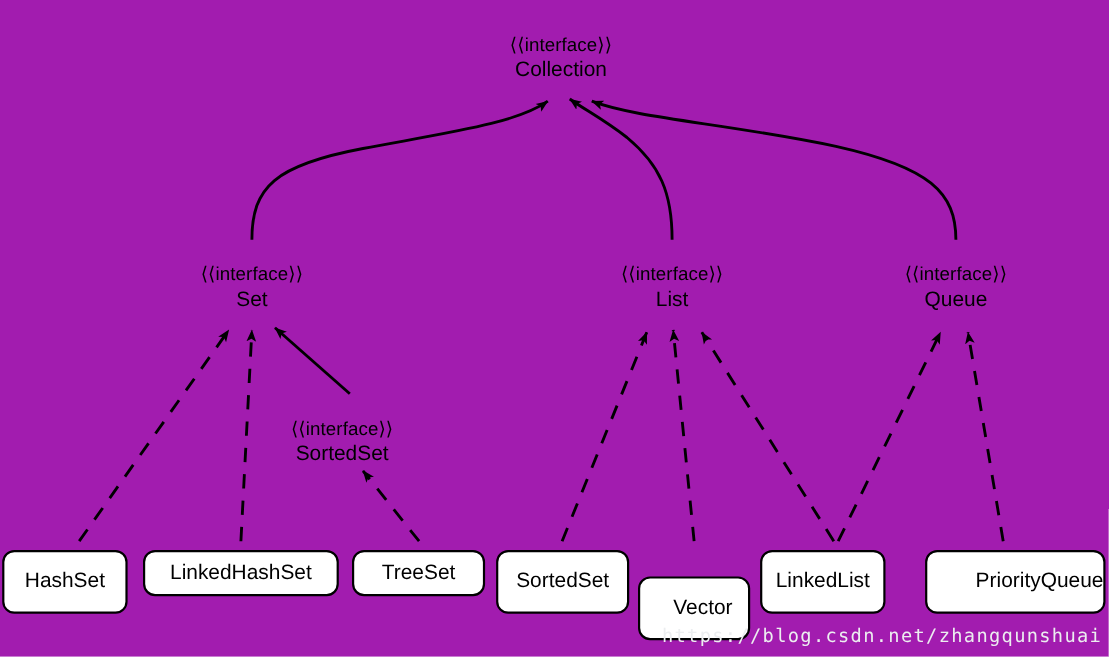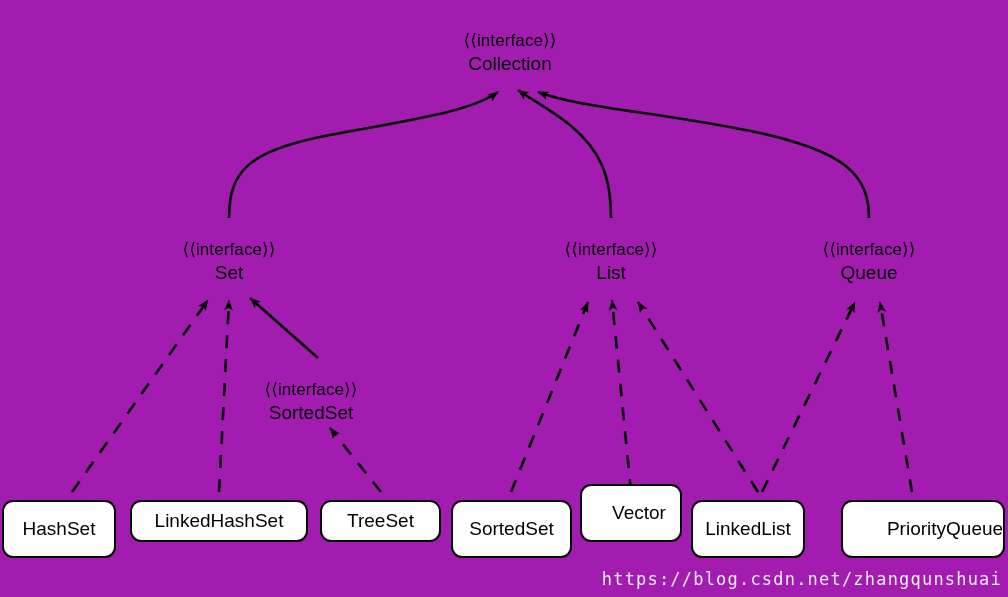--- a/index.html
+++ b/index.html
@@ -143,21 +143,21 @@
   </div>
   <div class="class-box" id="box-linkedhashset" style="left: 130px; top: 500px; width: 178px; height: 42px;">
     <span>LinkedHashSet</span>
   </div>
   <div class="class-box" id="box-treeset" style="left: 320px; top: 500px; width: 121px; height: 42px;">
     <span>TreeSet</span>
   </div>
   <div class="class-box" id="box-arraylist" style="left: 451px; top: 500px; width: 121px; height: 58px;">
     <span>SortedSet</span>
   </div>
-  <div class="class-box" id="box-vector" style="left: 580px; top: 484px; width: 102px; height: 58px; padding-left: 16px;">
+  <div class="class-box" id="box-vector" style="left: 580px; top: 524px; width: 102px; height: 58px; padding-left: 16px;">
     <span>Vector</span>
   </div>
   <div class="class-box" id="box-linkedlist" style="left: 691px; top: 500px; width: 114px; height: 58px;">
     <span>LinkedList</span>
   </div>
   <div class="class-box" id="box-priorityqueue" style="left: 841px; top: 500px; width: 164px; height: 58px; padding-left: 44px;">
     <span>PriorityQueue</span>
   </div>
 
   <div class="watermark" id="watermark" style="right: 6px; bottom: 8px; color: rgb(236, 238, 240);">https://blog.csdn.net/zhangqunshuai</div>

